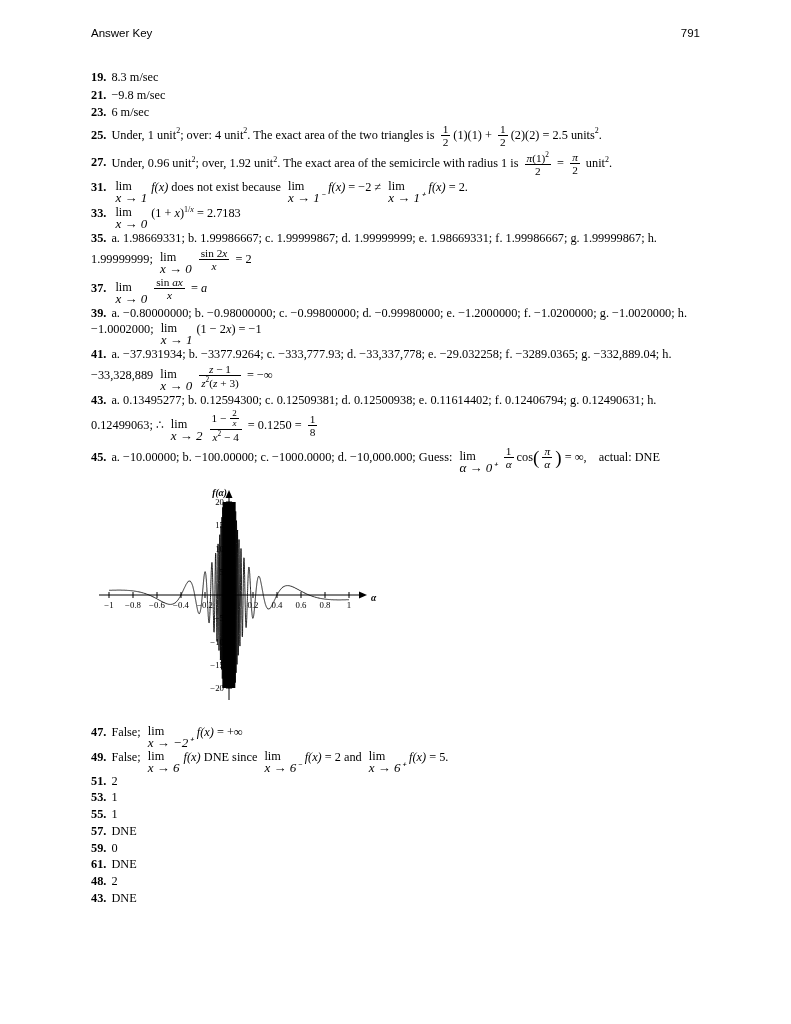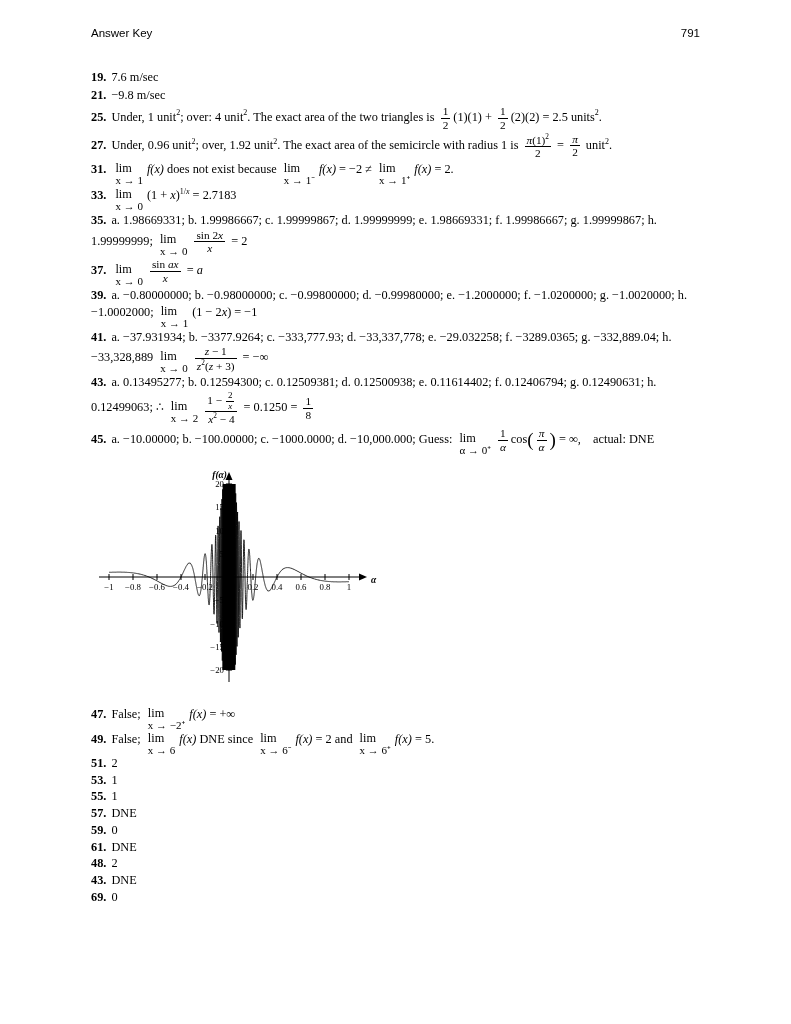--- a/index.html
+++ b/index.html
@@ -8,42 +8,43 @@
   .header{position:absolute;top:27px;left:91px;width:609px;display:flex;
           justify-content:space-between;font-family:"Liberation Sans",sans-serif;
           font-size:11.5px;}
   .content{position:absolute;top:70px;left:91px;width:618px;font-size:12.3px;line-height:1.28;}
   .item{margin-bottom:2px;}
   .item .num{font-family:Liberation Serif, serif;font-weight:bold;margin-right:5px;}
   .tok-math{font-style:italic;}
   sup{font-size:0.65em;}
   .lim{display:inline-block;text-align:left;vertical-align:-11px;line-height:1;margin:1px 4px 0 4px;}
   .lim .word{display:block;font-size:12.3px;line-height:12px;}
-  .lim .under{display:block;font-size:11px;line-height:10px;margin-top:1px;white-space:nowrap;}
+  .lim .under{display:block;font-size:13px;font-style:italic;line-height:10px;margin-top:1px;white-space:nowrap;}
   .frac{display:inline-block;text-align:center;vertical-align:middle;font-size:11.3px;margin:0 3px;}
   .frac .fn{display:block;line-height:1.08;padding:0 2px;white-space:nowrap;}
   .frac .fd{display:block;line-height:1.08;border-top:1px solid #000;padding:0 2px;white-space:nowrap;}
   .frac.small{font-size:9px;margin:0 1px;}
   .bigp{font-size:1.55em;vertical-align:middle;line-height:1;}
   .figure{margin:9px 0 12px 6px;}
   .figure svg{display:block;}
   .bottom-list .item{margin-bottom:1px;}
 </style>
 </head>
 <body>
 
 <div class="page">
   <div class="header">
     <span>Answer Key</span>
     <span>791</span>
   </div>
   <div class="content">
     <div id="items-top">
-        <div class="item"><span class="num">19.</span><span class="tok-text">7.6 m/sec</span></div>
+        <div class="item"><span class="num">19.</span><span class="tok-text">8.3 m/sec</span></div>
         <div class="item"><span class="num">21.</span><span class="tok-text">−9.8 m/sec</span></div>
+        <div class="item"><span class="num">23.</span><span class="tok-text">6 m/sec</span></div>
         <div class="item"><span class="num">25.</span><span class="tok-text">Under, 1 unit</span><sup>2</sup><span class="tok-text">; over: 4 unit</span><sup>2</sup><span class="tok-text">. The exact area of the two triangles is </span><span class="frac"><span class="fn"><span class="tok-text">1</span></span><span class="fd"><span class="tok-text">2</span></span></span><span class="tok-text">(1)(1) + </span><span class="frac"><span class="fn"><span class="tok-text">1</span></span><span class="fd"><span class="tok-text">2</span></span></span><span class="tok-text">(2)(2) = 2.5 units</span><sup>2</sup><span class="tok-text">.</span></div>
         <div class="item"><span class="num">27.</span><span class="tok-text">Under, 0.96 unit</span><sup>2</sup><span class="tok-text">; over, 1.92 unit</span><sup>2</sup><span class="tok-text">. The exact area of the semicircle with radius 1 is </span><span class="frac"><span class="fn"><span class="tok-math">π</span><span class="tok-text">(1)</span><sup>2</sup></span><span class="fd"><span class="tok-text">2</span></span></span><span class="tok-text"> = </span><span class="frac"><span class="fn"><span class="tok-math">π</span></span><span class="fd"><span class="tok-text">2</span></span></span><span class="tok-text"> unit</span><sup>2</sup><span class="tok-text">.</span></div>
         <div class="item"><span class="num">31.</span><span class="lim"><span class="word">lim</span><span class="under">x → 1</span></span><span class="tok-math">f(x)</span><span class="tok-text"> does not exist because </span><span class="lim"><span class="word">lim</span><span class="under">x → 1⁻</span></span><span class="tok-math">f(x)</span><span class="tok-text"> = −2 ≠ </span><span class="lim"><span class="word">lim</span><span class="under">x → 1⁺</span></span><span class="tok-math">f(x)</span><span class="tok-text"> = 2.</span></div>
         <div class="item"><span class="num">33.</span><span class="lim"><span class="word">lim</span><span class="under">x → 0</span></span><span class="tok-text">(1 + </span><span class="tok-math">x</span><span class="tok-text">)</span><sup><span class="tok-text">1/</span><span class="tok-math">x</span></sup><span class="tok-text"> = 2.7183</span></div>
         <div class="item"><span class="num">35.</span><span class="tok-text">a. 1.98669331; b. 1.99986667; c. 1.99999867; d. 1.99999999; e. 1.98669331; f. 1.99986667; g. 1.99999867; h. 1.99999999; </span><span class="lim"><span class="word">lim</span><span class="under">x → 0</span></span><span class="frac"><span class="fn"><span class="tok-text">sin 2</span><span class="tok-math">x</span></span><span class="fd"><span class="tok-math">x</span></span></span><span class="tok-text"> = 2</span></div>
         <div class="item"><span class="num">37.</span><span class="lim"><span class="word">lim</span><span class="under">x → 0</span></span><span class="frac"><span class="fn"><span class="tok-text">sin </span><span class="tok-math">ax</span></span><span class="fd"><span class="tok-math">x</span></span></span><span class="tok-text"> = </span><span class="tok-math">a</span></div>
         <div class="item"><span class="num">39.</span><span class="tok-text">a. −0.80000000; b. −0.98000000; c. −0.99800000; d. −0.99980000; e. −1.2000000; f. −1.0200000; g. −1.0020000; h. −1.0002000; </span><span class="lim"><span class="word">lim</span><span class="under">x → 1</span></span><span class="tok-text">(1 − 2</span><span class="tok-math">x</span><span class="tok-text">) = −1</span></div>
         <div class="item"><span class="num">41.</span><span class="tok-text">a. −37.931934; b. −3377.9264; c. −333,777.93; d. −33,337,778; e. −29.032258; f. −3289.0365; g. −332,889.04; h. −33,328,889 </span><span class="lim"><span class="word">lim</span><span class="under">x → 0</span></span><span class="frac"><span class="fn"><span class="tok-math">z</span><span class="tok-text"> − 1</span></span><span class="fd"><span class="tok-math">z</span><sup>2</sup><span class="tok-text">(</span><span class="tok-math">z</span><span class="tok-text"> + 3)</span></span></span><span class="tok-text"> = −∞</span></div>
         <div class="item"><span class="num">43.</span><span class="tok-text">a. 0.13495277; b. 0.12594300; c. 0.12509381; d. 0.12500938; e. 0.11614402; f. 0.12406794; g. 0.12490631; h. 0.12499063; </span><span class="tok-text">∴ </span><span class="lim"><span class="word">lim</span><span class="under">x → 2</span></span><span class="frac"><span class="fn"><span class="tok-text">1 − </span><span class="frac small"><span class="fn"><span class="tok-text">2</span></span><span class="fd"><span class="tok-math">x</span></span></span></span><span class="fd"><span class="tok-math">x</span><sup>2</sup><span class="tok-text"> − 4</span></span></span><span class="tok-text"> = 0.1250 = </span><span class="frac"><span class="fn"><span class="tok-text">1</span></span><span class="fd"><span class="tok-text">8</span></span></span></div>
         <div class="item"><span class="num">45.</span><span class="tok-text">a. −10.00000; b. −100.00000; c. −1000.0000; d. −10,000.000; Guess: </span><span class="lim"><span class="word">lim</span><span class="under">α → 0⁺</span></span><span class="frac"><span class="fn"><span class="tok-text">1</span></span><span class="fd"><span class="tok-math">α</span></span></span><span class="tok-text">cos</span><span class="bigp">(</span><span class="frac"><span class="fn"><span class="tok-math">π</span></span><span class="fd"><span class="tok-math">α</span></span></span><span class="bigp">)</span><span class="tok-text"> = ∞, actual: DNE</span></div>
@@ -99,16 +100,15 @@
         <div class="item"><span class="num">47.</span><span class="tok-text">False; </span><span class="lim"><span class="word">lim</span><span class="under">x → −2⁺</span></span><span class="tok-math">f(x)</span><span class="tok-text"> = +∞</span></div>
         <div class="item"><span class="num">49.</span><span class="tok-text">False; </span><span class="lim"><span class="word">lim</span><span class="under">x → 6</span></span><span class="tok-math">f(x)</span><span class="tok-text"> DNE since </span><span class="lim"><span class="word">lim</span><span class="under">x → 6⁻</span></span><span class="tok-math">f(x)</span><span class="tok-text"> = 2 and </span><span class="lim"><span class="word">lim</span><span class="under">x → 6⁺</span></span><span class="tok-math">f(x)</span><span class="tok-text"> = 5.</span></div>
         <div class="item"><span class="num">51.</span><span class="tok-text">2</span></div>
         <div class="item"><span class="num">53.</span><span class="tok-text">1</span></div>
         <div class="item"><span class="num">55.</span><span class="tok-text">1</span></div>
         <div class="item"><span class="num">57.</span><span class="tok-text">DNE</span></div>
         <div class="item"><span class="num">59.</span><span class="tok-text">0</span></div>
         <div class="item"><span class="num">61.</span><span class="tok-text">DNE</span></div>
         <div class="item"><span class="num">48.</span><span class="tok-text">2</span></div>
         <div class="item"><span class="num">43.</span><span class="tok-text">DNE</span></div>
-        <div class="item"><span class="num">69.</span><span class="tok-text">0</span></div>
       </div>
   </div>
 </div>
 
 </body></html>

